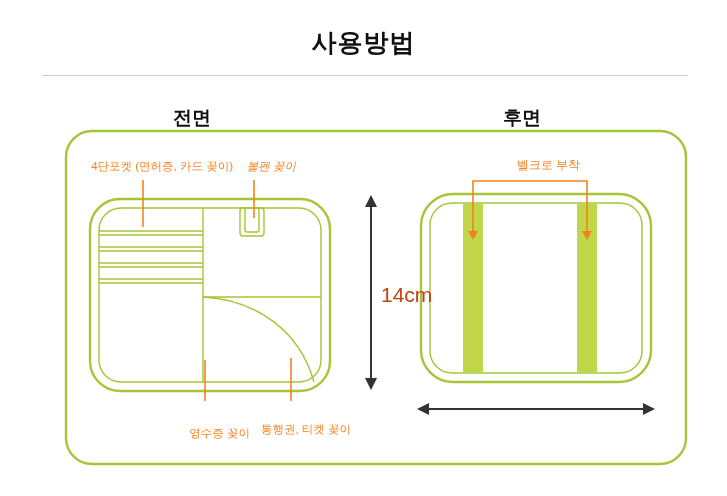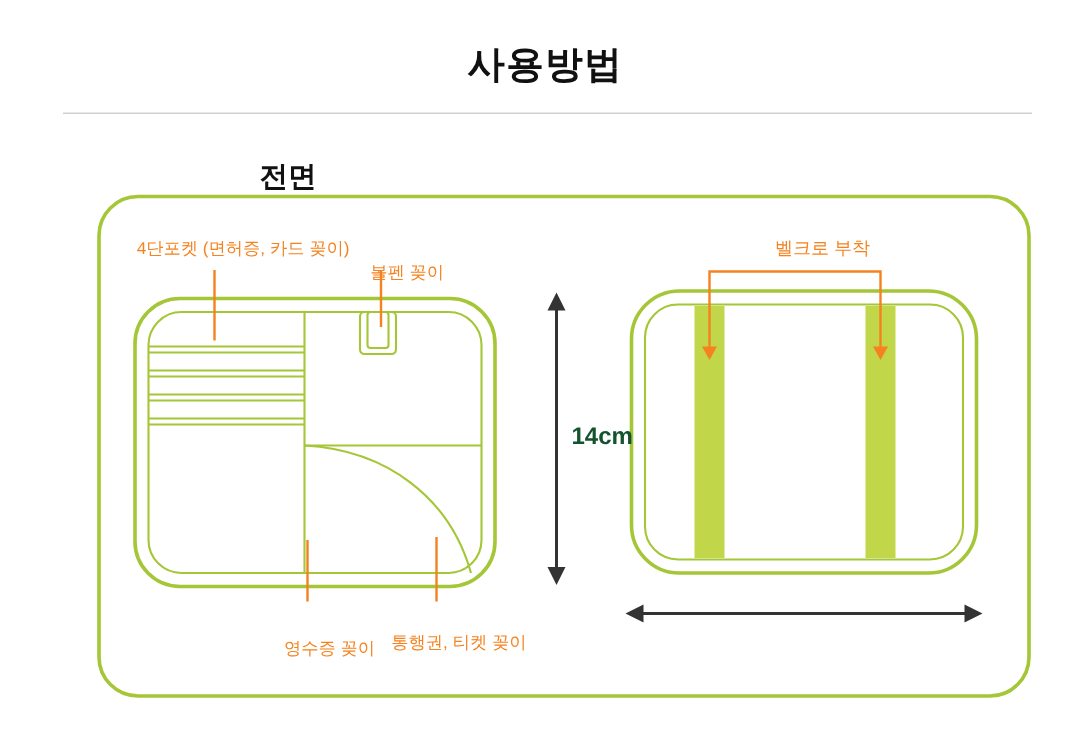--- a/index.html
+++ b/index.html
@@ -17,25 +17,25 @@
     font-size:25px;font-weight:bold;letter-spacing:1px;color:#111;
   }
   .divider{top:75px;left:42px;width:646px;height:1px;background:#cfcfcf;}
   .sec-label{top:105px;width:80px;text-align:center;font-size:19px;font-weight:bold;color:#111;}
   .sec-front{left:152px;}
   .sec-back{left:482px;}
   .orange-label{
     color:var(--orange);font-size:11.5px;line-height:1.2;text-align:right;white-space:nowrap;
   }
   .lbl-pocket4{top:160px;left:63px;width:170px;}
-  .lbl-pen{top:176px;left:216px;width:80px;}
+  .lbl-pen{top:160px;left:216px;width:80px;font-style:italic;}
   .lbl-receipt{top:427px;left:160px;width:90px;}
   .lbl-ticket{top:407px;left:247px;width:104px;margin-top:16px;}
   .lbl-velcro{top:158px;left:480px;width:100px;font-size:12px;}
-  .dim-label{font-size:16px;font-weight:bold;color:#14532d;}
+  .dim-label{font-size:21px;font-weight:normal;color:#c2410c;}
   .dim-height{top:283px;left:381px;width:60px;text-align:left;}
   .dim-width{top:416px;left:496px;width:84px;text-align:center;}
   svg{position:absolute;top:0;left:0;}
   .sg2{stroke:var(--green);stroke-width:2.4;fill:none;}
   .sg2w{stroke:var(--green);stroke-width:2.4;fill:#ffffff;}
   .sg1{stroke:var(--green);stroke-width:1.4;fill:none;}
   .so{stroke:var(--orange);stroke-width:1.6;fill:none;}
   .fo{fill:var(--orange);stroke:none;}
   .sb{stroke:#333333;stroke-width:2;fill:none;}
   .fb{fill:#333333;stroke:none;}
@@ -102,20 +102,21 @@
       <line x1="426" y1="409" x2="646" y2="409" class="sb"></line>
       <polygon points="417,409 429,403 429,415" class="fb"></polygon>
       <polygon points="655,409 643,403 643,415" class="fb"></polygon>
     </g>
   </svg>
 
   <div class="abs title">사용방법</div>
   <div class="abs divider"></div>
 
   <div class="abs sec-label sec-front">전면</div>
+  <div class="abs sec-label sec-back">후면</div>
 
   <div class="abs orange-label lbl-pocket4">4단포켓 (면허증, 카드 꽂이)</div>
   <div class="abs orange-label lbl-pen">볼펜 꽂이</div>
   <div class="abs orange-label lbl-receipt">영수증 꽂이</div>
   <div class="abs orange-label lbl-ticket">통행권, 티켓 꽂이</div>
   <div class="abs orange-label lbl-velcro">벨크로 부착</div>
 
   <div class="abs dim-label dim-height">14cm</div>
 </div>
 

